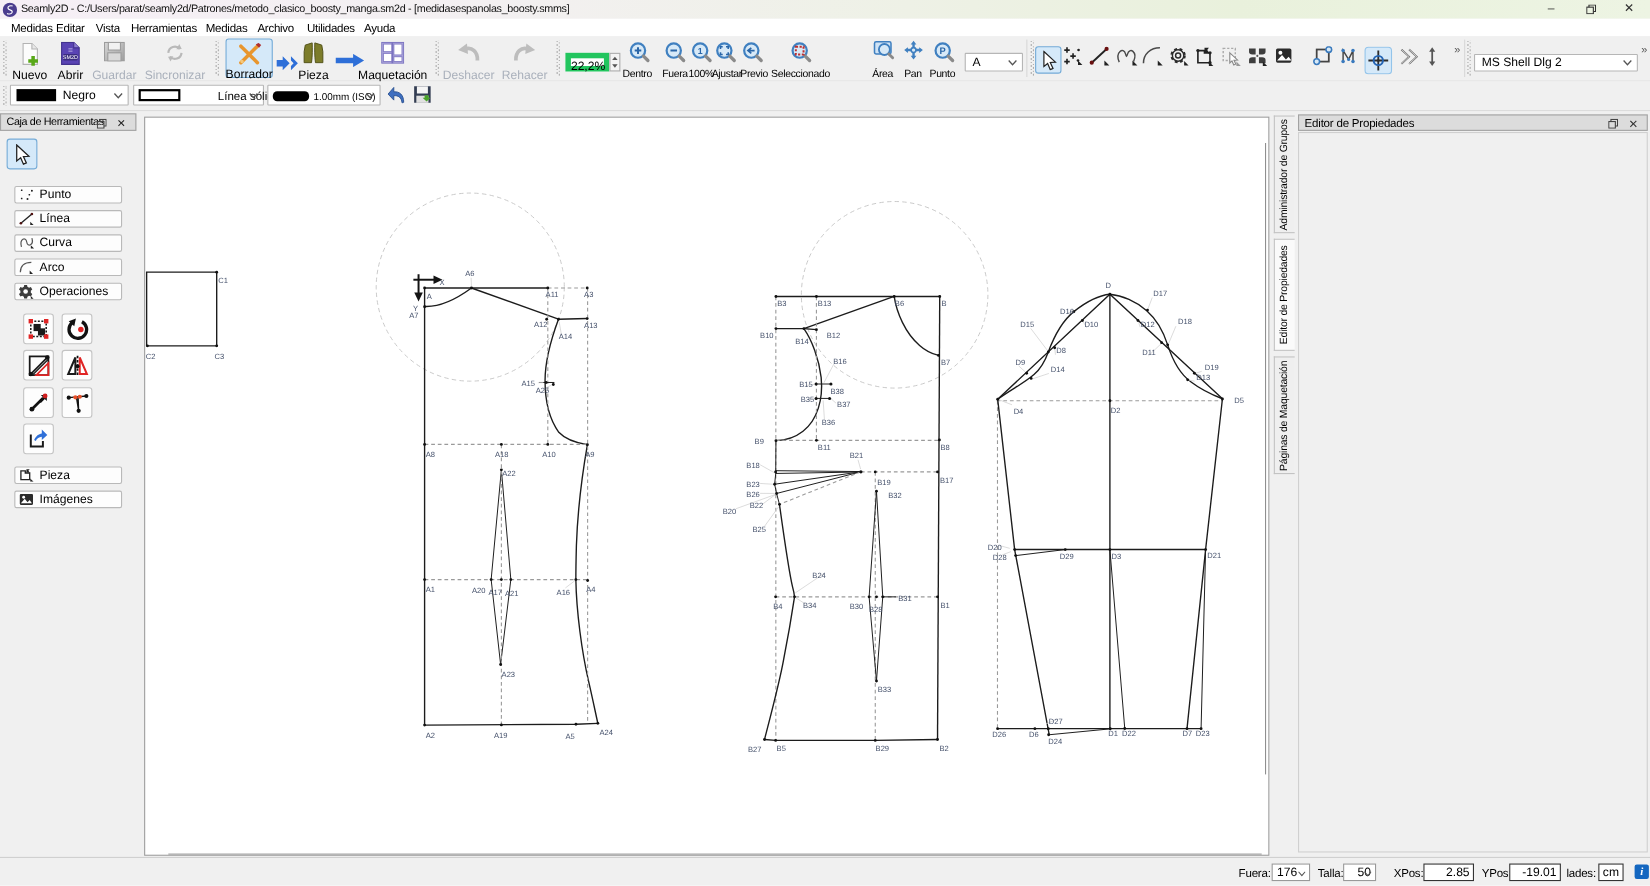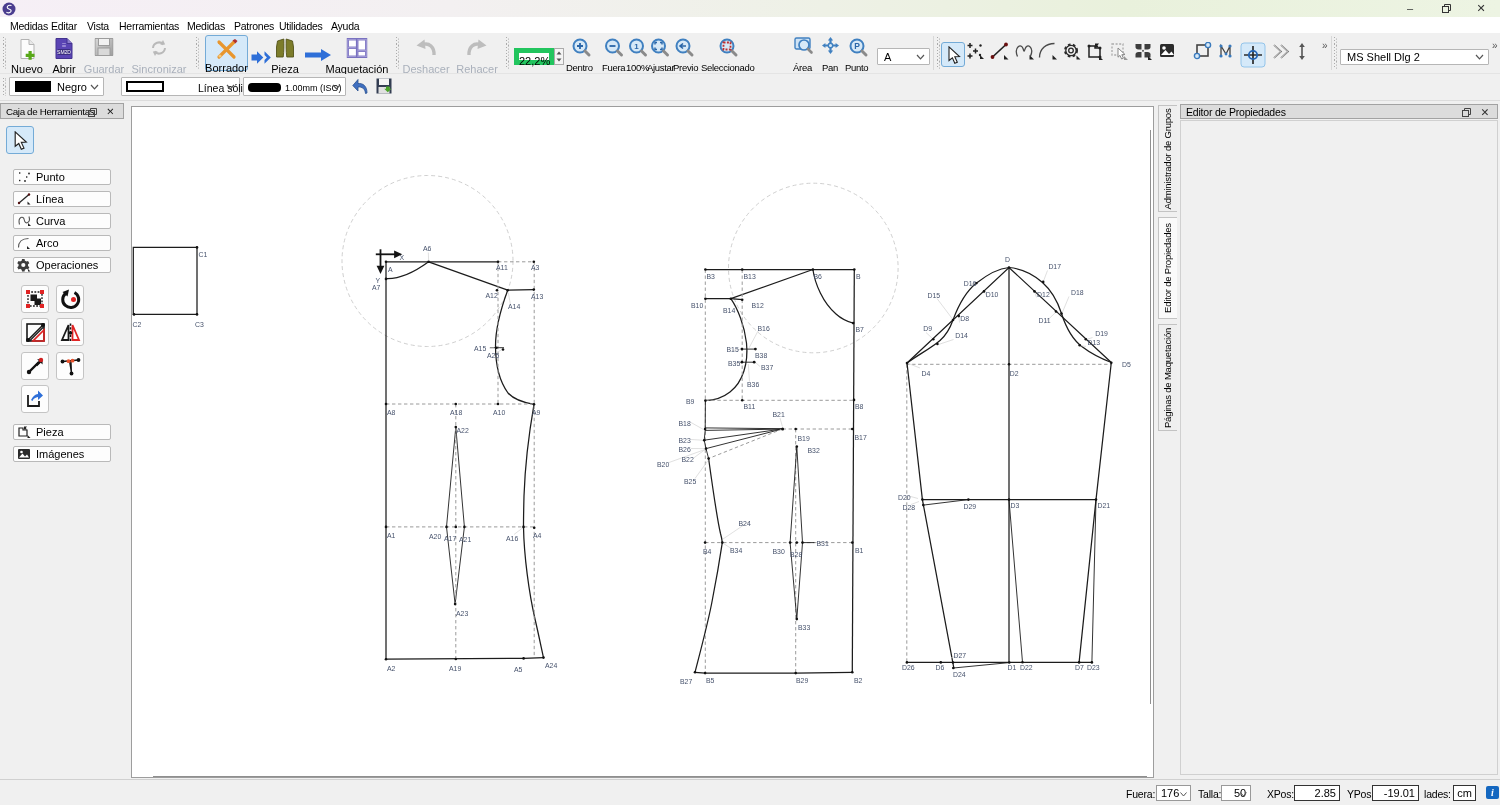--- a/index.html
+++ b/index.html
@@ -50,34 +50,35 @@
 .sfield { position:absolute; top:5px; height:16px; background:#fff; border:1px solid #333; font-size:11px; text-align:right; padding:1px 3px 0 0; }
 .scombo { position:absolute; top:5px; height:16px; background:#fff; border:1px solid #999; font-size:11px; padding:1px 0 0 4px; }
 </style>
 </head>
 <body>
 <div class="abs" id="titlebar">
   <svg class="abs" style="left:2px;top:1.5px" width="14" height="14" viewBox="0 0 14 14">
       <circle cx="7" cy="7" r="6.5" fill="#4b3d8f"></circle>
       <path d="M9.5 3.5 C7.5 2.8 5.2 3.6 5.2 5.2 C5.2 6.6 7 7 8 7.4 C9 7.8 9.4 8.6 8.8 9.6 C8 10.8 5.8 10.9 4.4 10.2" stroke="#fff" stroke-width="1.1" fill="none"></path>
     </svg>
+  <span class="ttext">Seamly2D - C:/Users/parat/seamly2d/Patrones/metodo_clasico_boosty_manga.sm2d - [medidasespanolas_boosty.smms]</span>
   <div class="winbtn" style="left:1395px;">–</div>
   <div class="winbtn" style="left:1431px;"><svg width="9" height="9" viewBox="0 0 9 9" style="margin-top:4px">
         <rect x="0.5" y="2.5" width="6" height="6" fill="none" stroke="#333"></rect>
         <path d="M2.5 2.5 V0.5 H8.5 V6.5 H6.5" fill="none" stroke="#333"></path>
       </svg></div>
   <div class="winbtn" style="left:1466px;">✕</div>
 </div>
 <div class="abs" id="menubar">
   <span style="left:10px">Medidas</span>
     <span style="left:51px">Editar</span>
     <span style="left:87px">Vista</span>
     <span style="left:119px">Herramientas</span>
     <span style="left:187px">Medidas</span>
-    <span style="left:234px">Patrones</span>
+    <span style="left:234px">Archivo</span>
     <span style="left:279px">Utilidades</span>
     <span style="left:331px">Ayuda</span>
 </div>
 <div class="abs" id="tb1">
   <div class="handle" style="left:3px"></div>
   <div class="tbtn" style="left:14px;top:2px;width:26px;height:38px">
     <svg class="ico" width="22" height="22" viewBox="0 0 22 22">
         <path d="M5 1.5 H13 L18 6.5 V20.5 H5 Z" fill="#fcfcfc" stroke="#b3b3b3"></path>
         <path d="M13 1.5 V6.5 H18" fill="#e8e8e8" stroke="#b3b3b3"></path>
         <path d="M12.5 13 h3.2 v2.8 h2.8 v3.2 h-2.8 v2.8 h-3.2 v-2.8 h-2.8 v-3.2 h2.8 z" fill="#58a818"></path>
@@ -344,21 +345,21 @@
   <div class="vsep" style="left:1331px"></div>
   <div class="handle" style="left:1334px"></div>
   <div class="combo" style="left:1340px;top:16px;width:149px;height:16px;padding:1px 0 0 6px;">MS Shell Dlg 2
     <svg class="chev" width="9" height="6" viewBox="0 0 9 6">
         <path d="M1 1 L4.5 4.8 L8 1" fill="none" stroke="#555" stroke-width="1.2"></path>
       </svg></div>
   <span class="abs" style="left:1492px;top:7px;color:#555;font-size:10px;">»</span>
 </div>
 <div class="abs" id="tb2">
   <div class="handle" style="left:3px"></div>
-  <div class="combo" style="left:9px;top:3px;width:95px;height:19px;">
+  <div class="combo" style="left:9px;top:3px;width:108px;height:19px;">
     <div class="abs" style="left:5px;top:3px;width:36px;height:11px;background:#000;"></div>
     <span class="abs" style="left:47px;top:3px;">Negro</span>
     <svg class="chev" width="9" height="6" viewBox="0 0 9 6">
         <path d="M1 1 L4.5 4.8 L8 1" fill="none" stroke="#555" stroke-width="1.2"></path>
       </svg>
     </div>
   <div class="combo" style="left:121px;top:3px;width:119px;height:19px;">
     <div class="abs" style="left:4px;top:3px;width:38px;height:11px;background:#fff;border:2px solid #000;"></div>
     <span class="abs" style="left:48px;top:4px;font-size:10.5px;margin-left:28px;">Línea sólida</span>
     <svg class="chev" width="9" height="6" viewBox="0 0 9 6">

